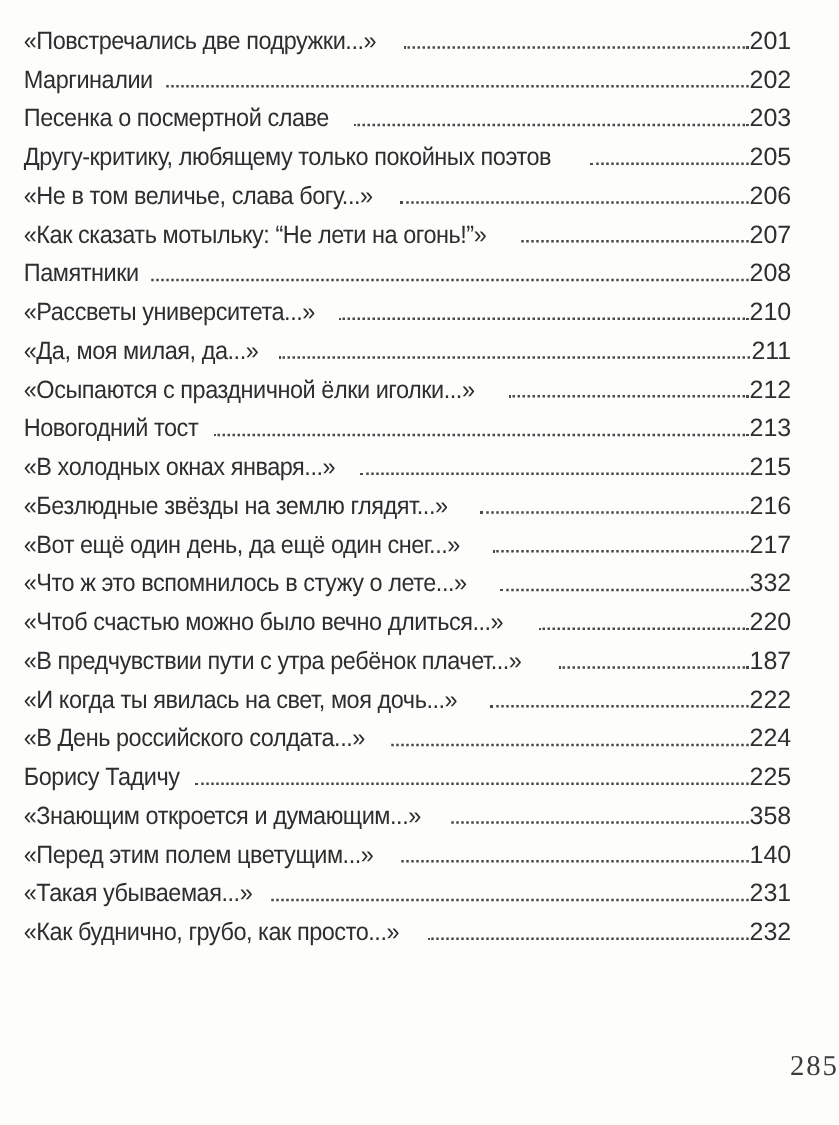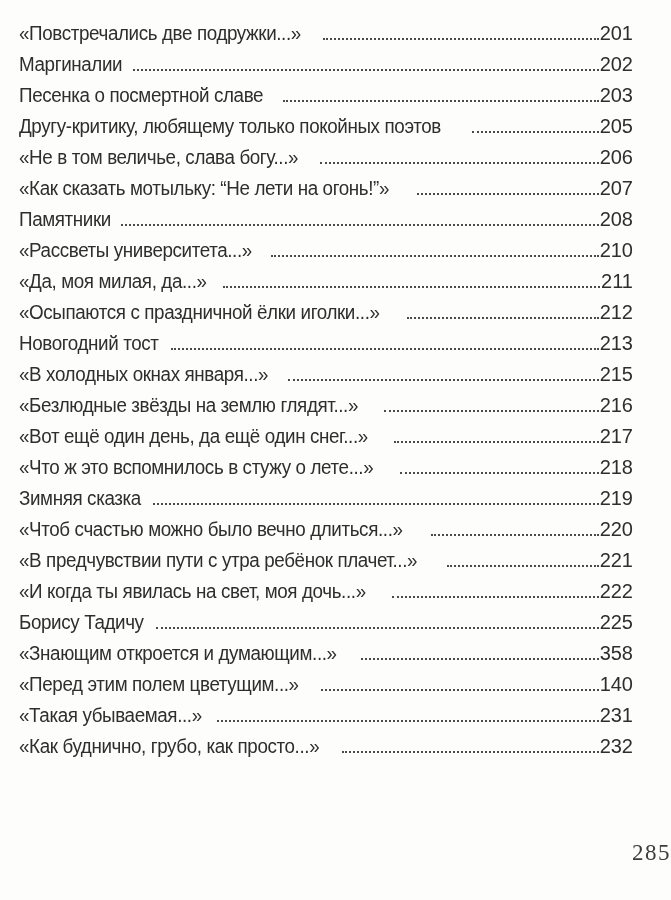--- a/index.html
+++ b/index.html
@@ -148,47 +148,47 @@
 
     <div class="toc-row">
       <span class="toc-title">«Вот ещё один день, да ещё один снег...»</span>
       <span class="leader"></span>
       <span class="toc-page">217</span>
     </div>
 
     <div class="toc-row">
       <span class="toc-title">«Что ж это вспомнилось в стужу о лете...»</span>
       <span class="leader"></span>
-      <span class="toc-page">218</span>
-    </div>
-
-    <div class="toc-row">
-      <span class="toc-title">Зимняя сказка</span>
-      <span class="leader"></span>
-      <span class="toc-page">219</span>
-    </div>
+      <span class="toc-page">332</span>
+    </div>
+
 
     <div class="toc-row">
       <span class="toc-title">«Чтоб счастью можно было вечно длиться...»</span>
       <span class="leader"></span>
       <span class="toc-page">220</span>
     </div>
 
     <div class="toc-row">
       <span class="toc-title">«В предчувствии пути с утра ребёнок плачет...»</span>
       <span class="leader"></span>
-      <span class="toc-page">221</span>
+      <span class="toc-page">187</span>
     </div>
 
     <div class="toc-row">
       <span class="toc-title">«И когда ты явилась на свет, моя дочь...»</span>
       <span class="leader"></span>
       <span class="toc-page">222</span>
     </div>
 
+    <div class="toc-row">
+      <span class="toc-title">«В День российского солдата...»</span>
+      <span class="leader"></span>
+      <span class="toc-page">224</span>
+    </div>
 
     <div class="toc-row">
       <span class="toc-title">Борису Тадичу</span>
       <span class="leader"></span>
       <span class="toc-page">225</span>
     </div>
 
     <div class="toc-row">
       <span class="toc-title">«Знающим откроется и думающим...»</span>
       <span class="leader"></span>

